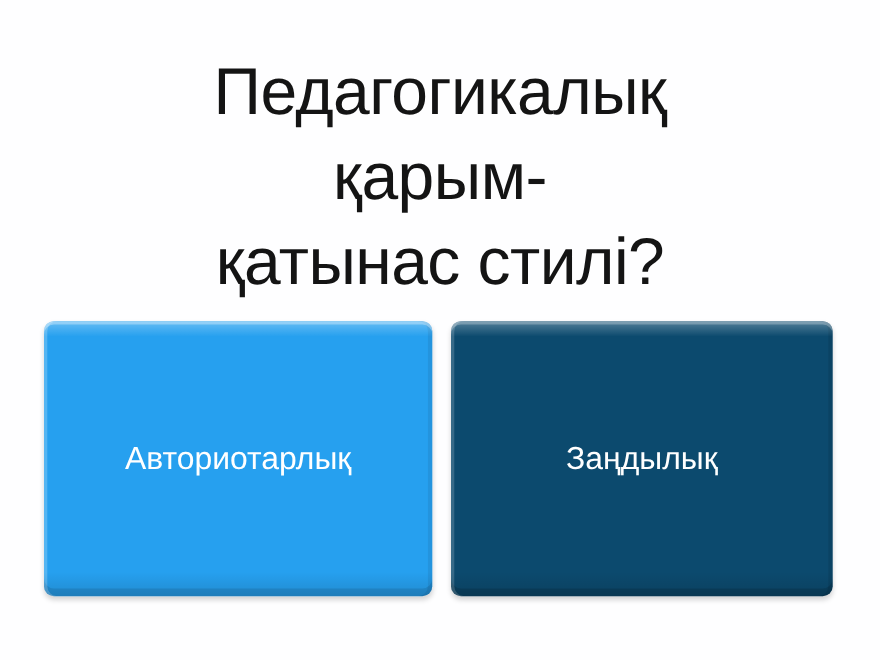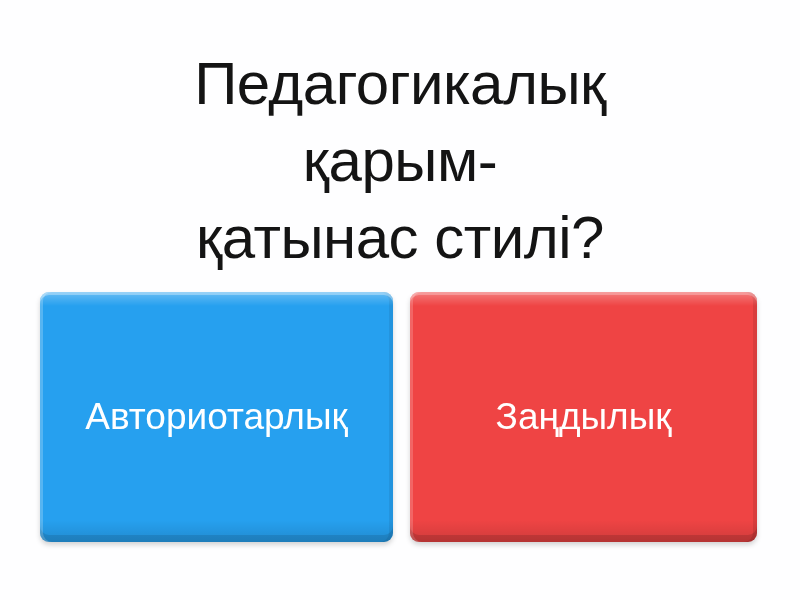--- a/index.html
+++ b/index.html
@@ -117,21 +117,21 @@
     right: 0;
     height: 22px;
     background: linear-gradient(to top, rgba(0,0,0,0.13), rgba(0,0,0,0.0));
     pointer-events: none;
   }
 
   .answer-label {
     position: relative;
     z-index: 2;
     font-family: "Liberation Sans", sans-serif;
-    font-size: 37px;
+    font-size: 29px;
     line-height: 1.2;
     font-weight: 400;
     color: #ffffff;
     text-align: center;
     padding: 0 14px;
     user-select: none;
   }
 </style>
 </head>
 <body>
@@ -142,18 +142,18 @@
     <div id="question-text" style="color: rgb(20, 20, 20);">Педагогикалық қарым-
 қатынас стилі?</div>
   </div>
 
   <div id="answers-area">
 
     <button class="answer-button" id="answer-button-0" style="background-color: rgb(38, 160, 239);">
       <span class="answer-label" style="color: rgb(255, 255, 255);">Авториотарлық</span>
     </button>
 
-    <button class="answer-button" id="answer-button-1" style="background-color: #ef4444;">
+    <button class="answer-button" id="answer-button-1" style="background-color: #0c4a6e;">
       <span class="answer-label" style="color: rgb(255, 255, 255);">Заңдылық</span>
     </button>
 
   </div>
 </div>
 
 </body></html>

